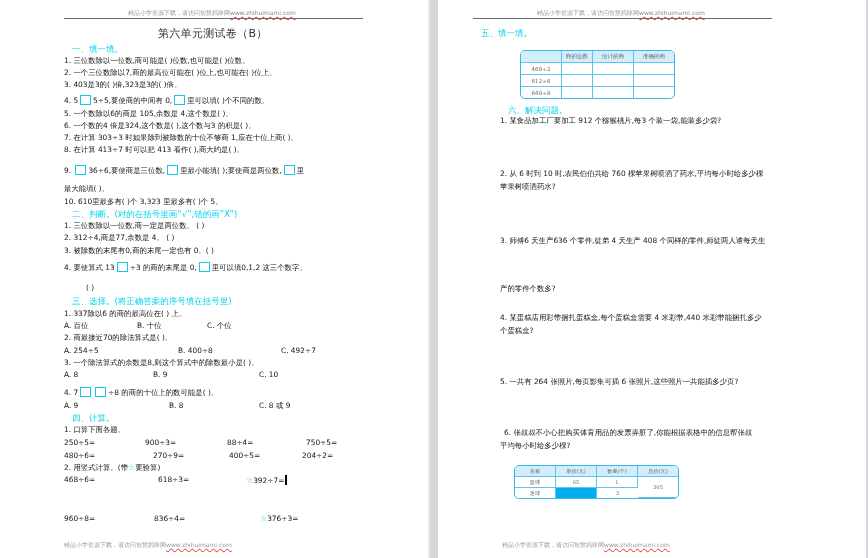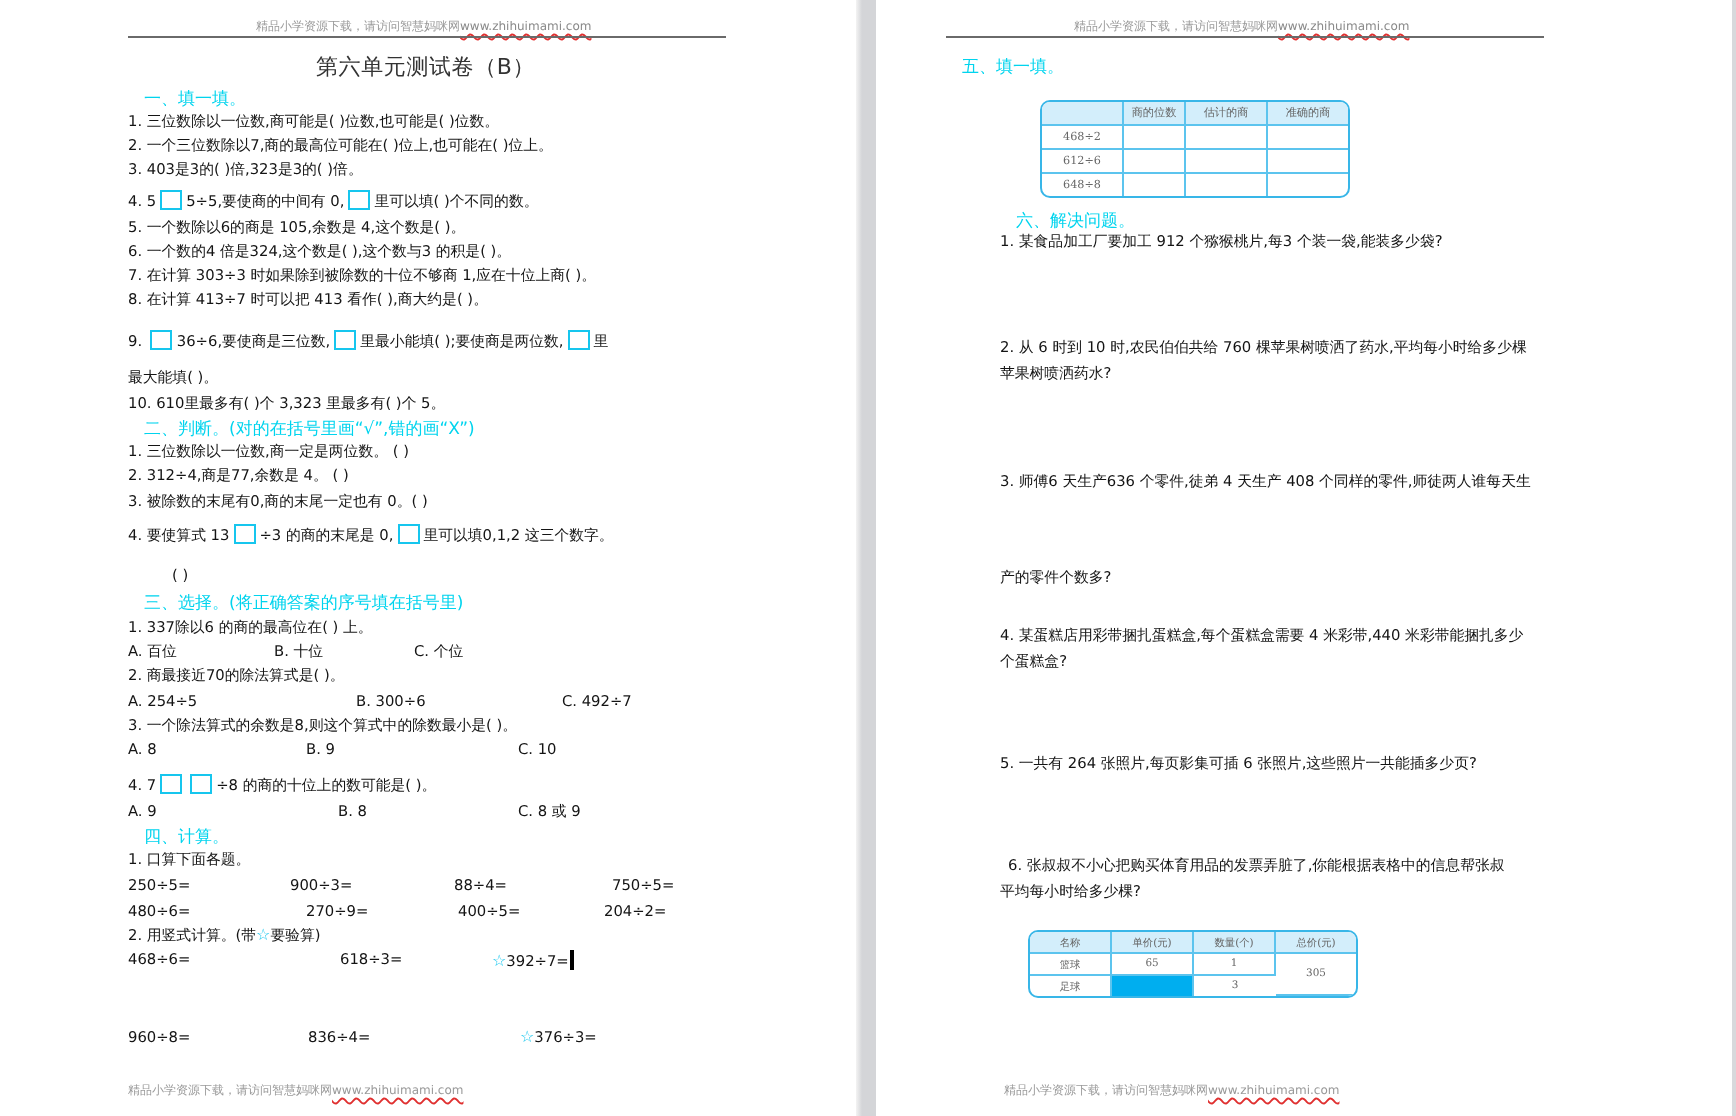--- a/index.html
+++ b/index.html
@@ -76,21 +76,21 @@
   <div class="sec" style="left:72px; top:296px;">三、选择。(将正确答案的序号填在括号里)</div>
   <div class="ln" style="left:64px; top:309px;">1.  337除以6 的商的最高位在(        ) 上。</div>
   <div class="ln" style="left:64px; top:321px; width:300px;">
     <span style="position:absolute; left:0;">A.  百位</span>
     <span style="position:absolute; left:73px;">B.  十位</span>
     <span style="position:absolute; left:143px;">C.  个位</span>
   </div>
   <div class="ln" style="left:64px; top:333px;">2.  商最接近70的除法算式是(        )。</div>
   <div class="ln" style="left:64px; top:346px; width:300px;">
     <span style="position:absolute; left:0;">A.  254÷5</span>
-    <span style="position:absolute; left:114px;">B.  300÷6</span>
+    <span style="position:absolute; left:114px;">B.  400÷8</span>
     <span style="position:absolute; left:217px;">C.  492÷7</span>
   </div>
   <div class="ln" style="left:64px; top:358px;">3.  一个除法算式的余数是8,则这个算式中的除数最小是(        )。</div>
   <div class="ln" style="left:64px; top:370px; width:300px;">
     <span style="position:absolute; left:0;">A.  8</span>
     <span style="position:absolute; left:89px;">B.  9</span>
     <span style="position:absolute; left:195px;">C.  10</span>
   </div>
   <div class="ln" style="left:64px; top:387px;">
     <span>4.  7</span><span class="box"></span><span class="box"></span><span>÷8 的商的十位上的数可能是(        )。</span>
@@ -113,21 +113,21 @@
     <span style="position:absolute; left:0;">480÷6=</span>
     <span style="position:absolute; left:89px;">270÷9=</span>
     <span style="position:absolute; left:165px;">400÷5=</span>
     <span style="position:absolute; left:238px;">204÷2=</span>
   </div>
   <div class="ln" style="left:64px; top:463px;">
     <span>2.  用竖式计算。(带</span><span class="star">☆</span><span>要验算)</span>
   </div>
   <div class="ln" style="left:64px; top:475px; width:300px;">
     <span style="position:absolute; left:0;">468÷6=</span>
-    <span style="position:absolute; left:106px;text-align:right;">618÷3=</span>
+    <span style="position:absolute; left:94px;text-align:right;">618÷3=</span>
     <span style="position:absolute; left:182px;"><span class="star">☆</span><span>392÷7=</span><span class="caret"></span></span>
   </div>
   <div class="ln" style="left:64px; top:514px; width:300px;">
     <span style="position:absolute; left:0;">960÷8=</span>
     <span style="position:absolute; left:90px;">836÷4=</span>
     <span style="position:absolute; left:196px;"><span class="star">☆</span><span>376÷3=</span></span>
   </div>
 
   <div class="footer" style="left:64px;">
     <span>精品小学资源下载，请访问智慧妈咪网</span><span class="url">www.zhihuimami.com</span>

